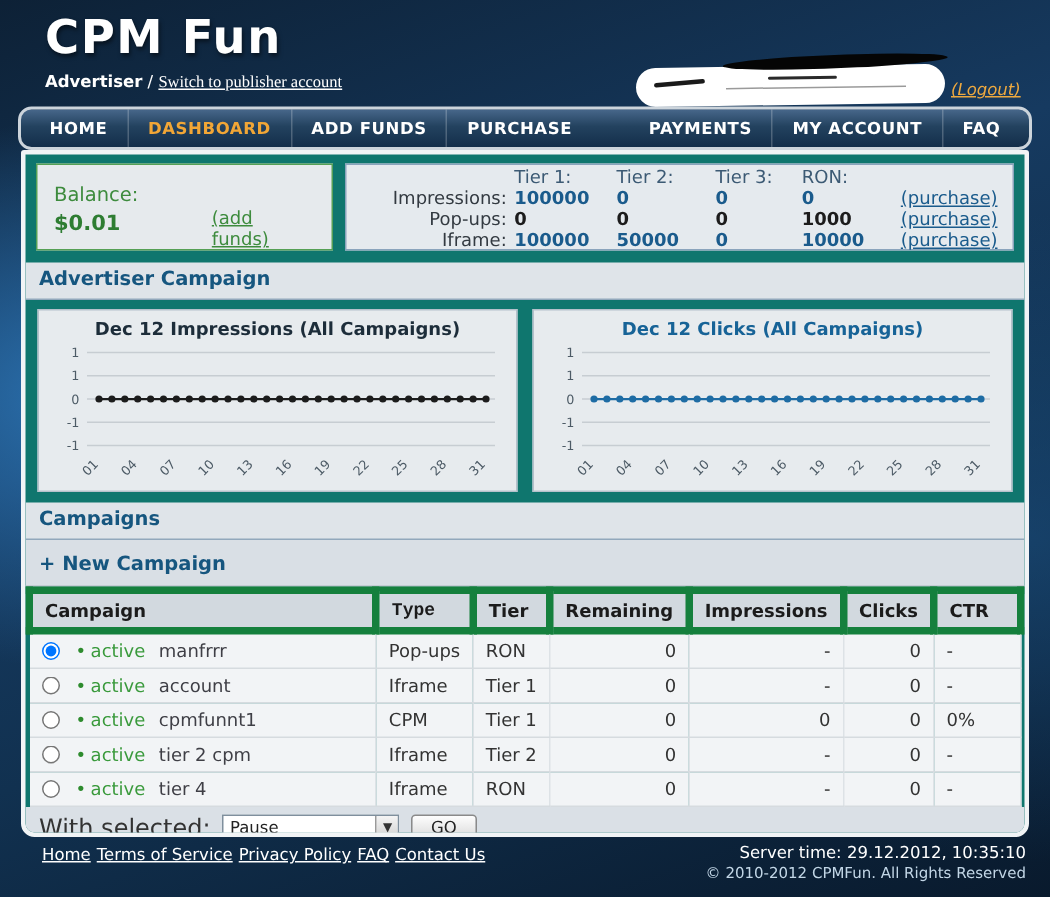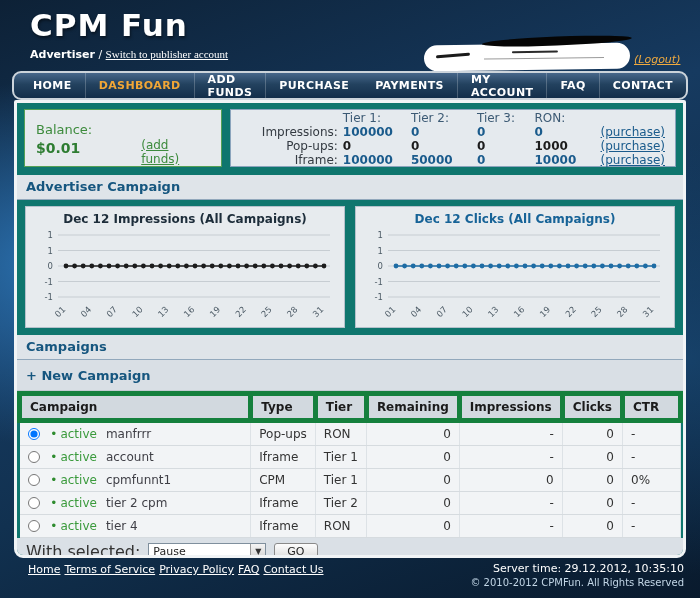--- a/index.html
+++ b/index.html
@@ -71,21 +71,21 @@
   .chart-title { text-align: center; font-size: 12px; font-weight: bold; line-height: 15px; }
   .chart-panel svg { display: block; width: 100%; height: 98px; }
 
   
   .new-campaign-row { padding: 5px 9px 6px; background: #d9dfe5; border-bottom: 1px solid #c4ccd3; }
   .new-campaign-link { font-size: 13px; font-weight: bold; color: #16567f; text-decoration: none; cursor: pointer; }
   .camp-table { width: 100%; border-collapse: collapse; font-size: 12px; }
   .camp-table th { background: #d2d9df; border: 5px solid #15803d; padding: 4px 8px; text-align: left; font-size: 12px; color: #1b1b1b; }
   .camp-table td { background: #f2f4f6; border-bottom: 1px solid #d6dbdf; border-right: 1px solid #dde2e6; padding: 4px 8px; color: #333; white-space: nowrap; }
   .camp-table .num { text-align: right; }
-  .col-type { width: 50px; } .col-tier { width: 44px; } .col-remaining { width: 68px; }
+  .col-type { width: 50px; font-family: Liberation Mono, monospace; } .col-tier { width: 44px; } .col-remaining { width: 68px; }
   .col-impressions { width: 78px; } .col-clicks { width: 50px; } .col-ctr { width: 58px; }
   .camp-radio { width: 12px; height: 12px; vertical-align: -2px; margin-right: 7px; }
   .status-dot { color: #2e8b2e; margin-right: 3px; }
   .status-text { color: #3a9a3c; margin-right: 9px; }
   .camp-name { color: #3f3f46; }
 
   
   .with-selected-row { display: flex; align-items: center; gap: 8px; padding: 4px 9px; background: #dae0e6; }
   .ws-label { font-size: 16px; color: #333; }
   .select-box { width: 118px; height: 18px; background: #ffffff; border: 1px solid #7f8f9d; display: flex; align-items: center; justify-content: space-between; font-size: 11px; color: #222; cursor: pointer; }
@@ -133,23 +133,20 @@
     </ul>
   <ul class="nav-group" id="nav-right">
       <li class="nav-item">
         <span>PAYMENTS</span>
       </li>
       <li class="nav-item">
         <span>MY ACCOUNT</span>
       </li>
       <li class="nav-item">
         <span>FAQ</span>
-      </li>
-      <li class="nav-item">
-        <span>CONTACT</span>
       </li>
     </ul>
 </div>
 
 <div class="panel">
 
   <div class="balance-row">
     <div class="balance-box">
       <span>
         <span class="balance-label">Balance:</span>

